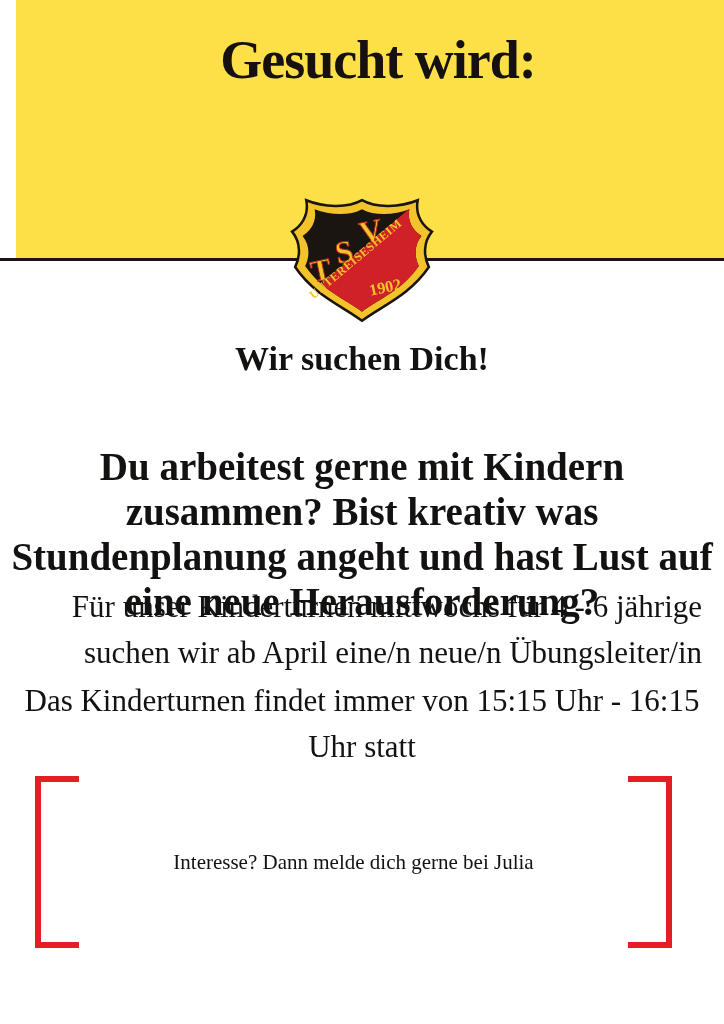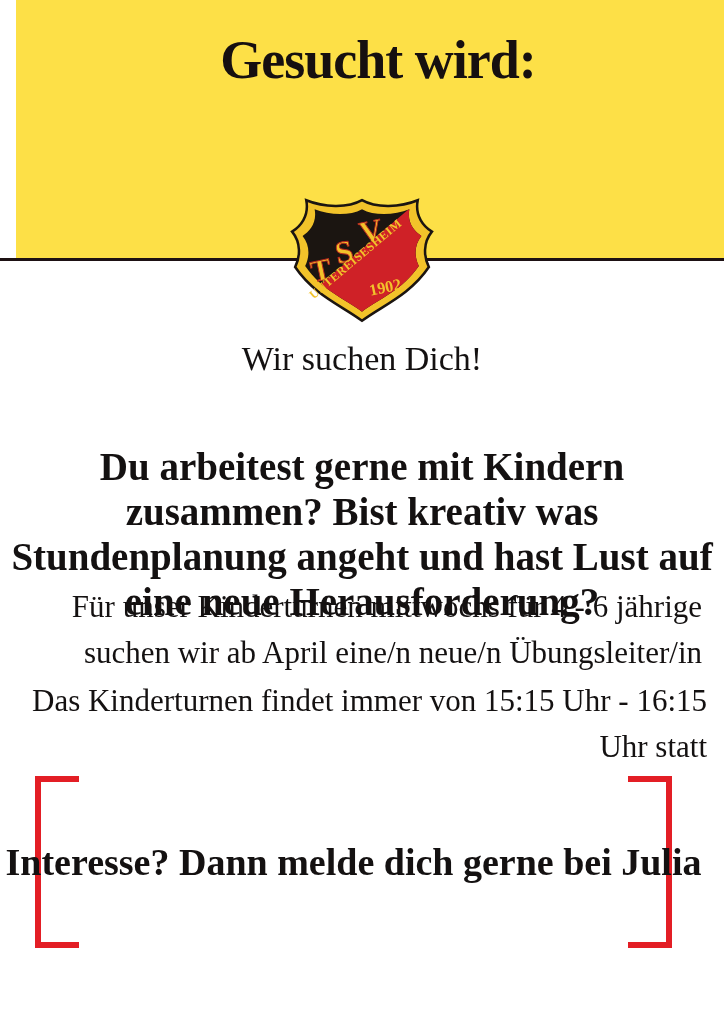--- a/index.html
+++ b/index.html
@@ -54,21 +54,21 @@
     z-index: 5;
   }
   .club-logo svg { width: 100%; height: 100%; display: block; }
   
   .intro-line {
     position: absolute;
     top: 340px;
     width: 100%;
     text-align: center;
     font-size: 34px;
-    font-weight: normal;
+    font-weight: bold;
   }
   .question-par {
     position: absolute;
     top: 444px;
     left: 50%;
     transform: translateX(-50%);
     width: 704px;
     text-align: center;
     font-size: 39px;
     font-weight: bold;
@@ -83,21 +83,21 @@
     text-align: right;
     font-size: 31px;
     line-height: 46px;
   }
   .details-time {
     position: absolute;
     top: 678px;
     left: 50%;
     transform: translateX(-50%);
     width: 690px;
-    text-align: right;
+    text-align: center;
     font-size: 31px;
     line-height: 46px;
   }
   
   .contact-box {
     position: absolute;
     left: 35px;
     top: 776px;
     width: 637px;
     height: 172px;
@@ -119,22 +119,22 @@
     border-top: 6px solid #e31e25;
     border-bottom: 6px solid #e31e25;
   }
   .bracket-right {
     right: 0;
     border-right: 6px solid #e31e25;
     border-top: 6px solid #e31e25;
     border-bottom: 6px solid #e31e25;
   }
   .contact-line {
-    font-size: 38px;
-    font-weight: bold;
+    font-size: 21px;
+    font-weight: normal;
     white-space: nowrap;
     z-index: 2;
   }
 </style>
 </head>
 <body>
 
 <div class="poster">
 
   <div class="header-band">

